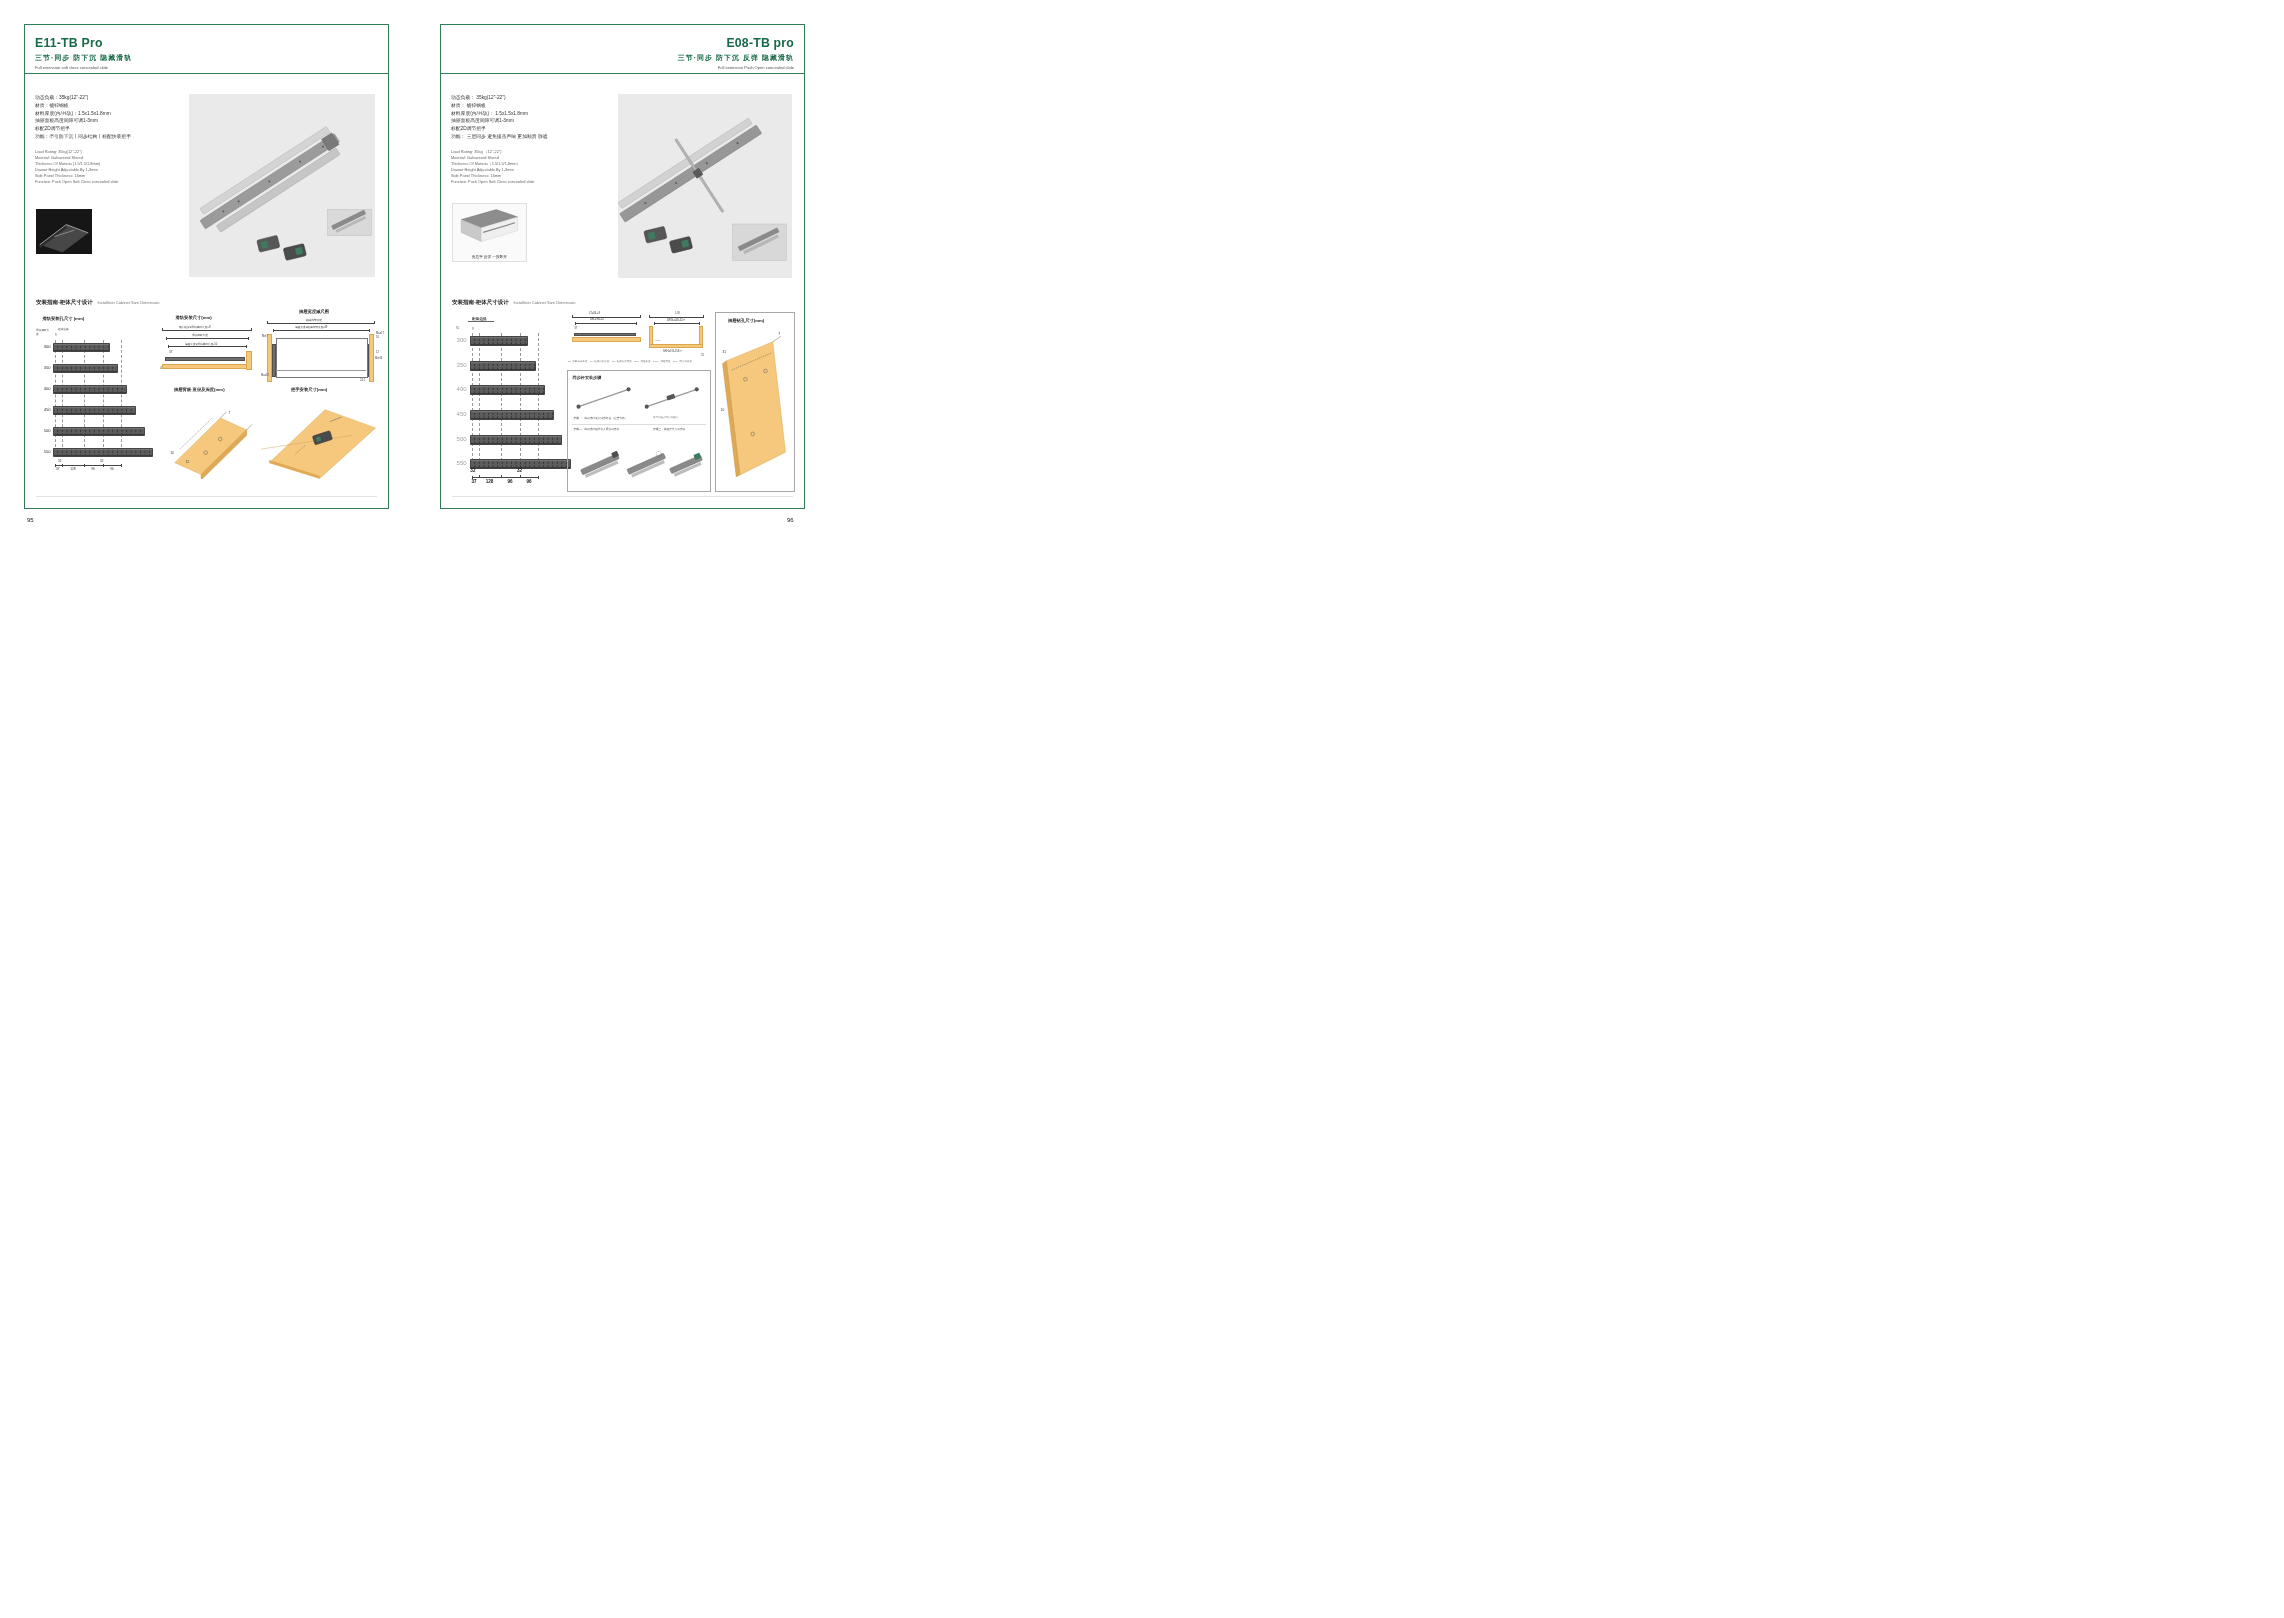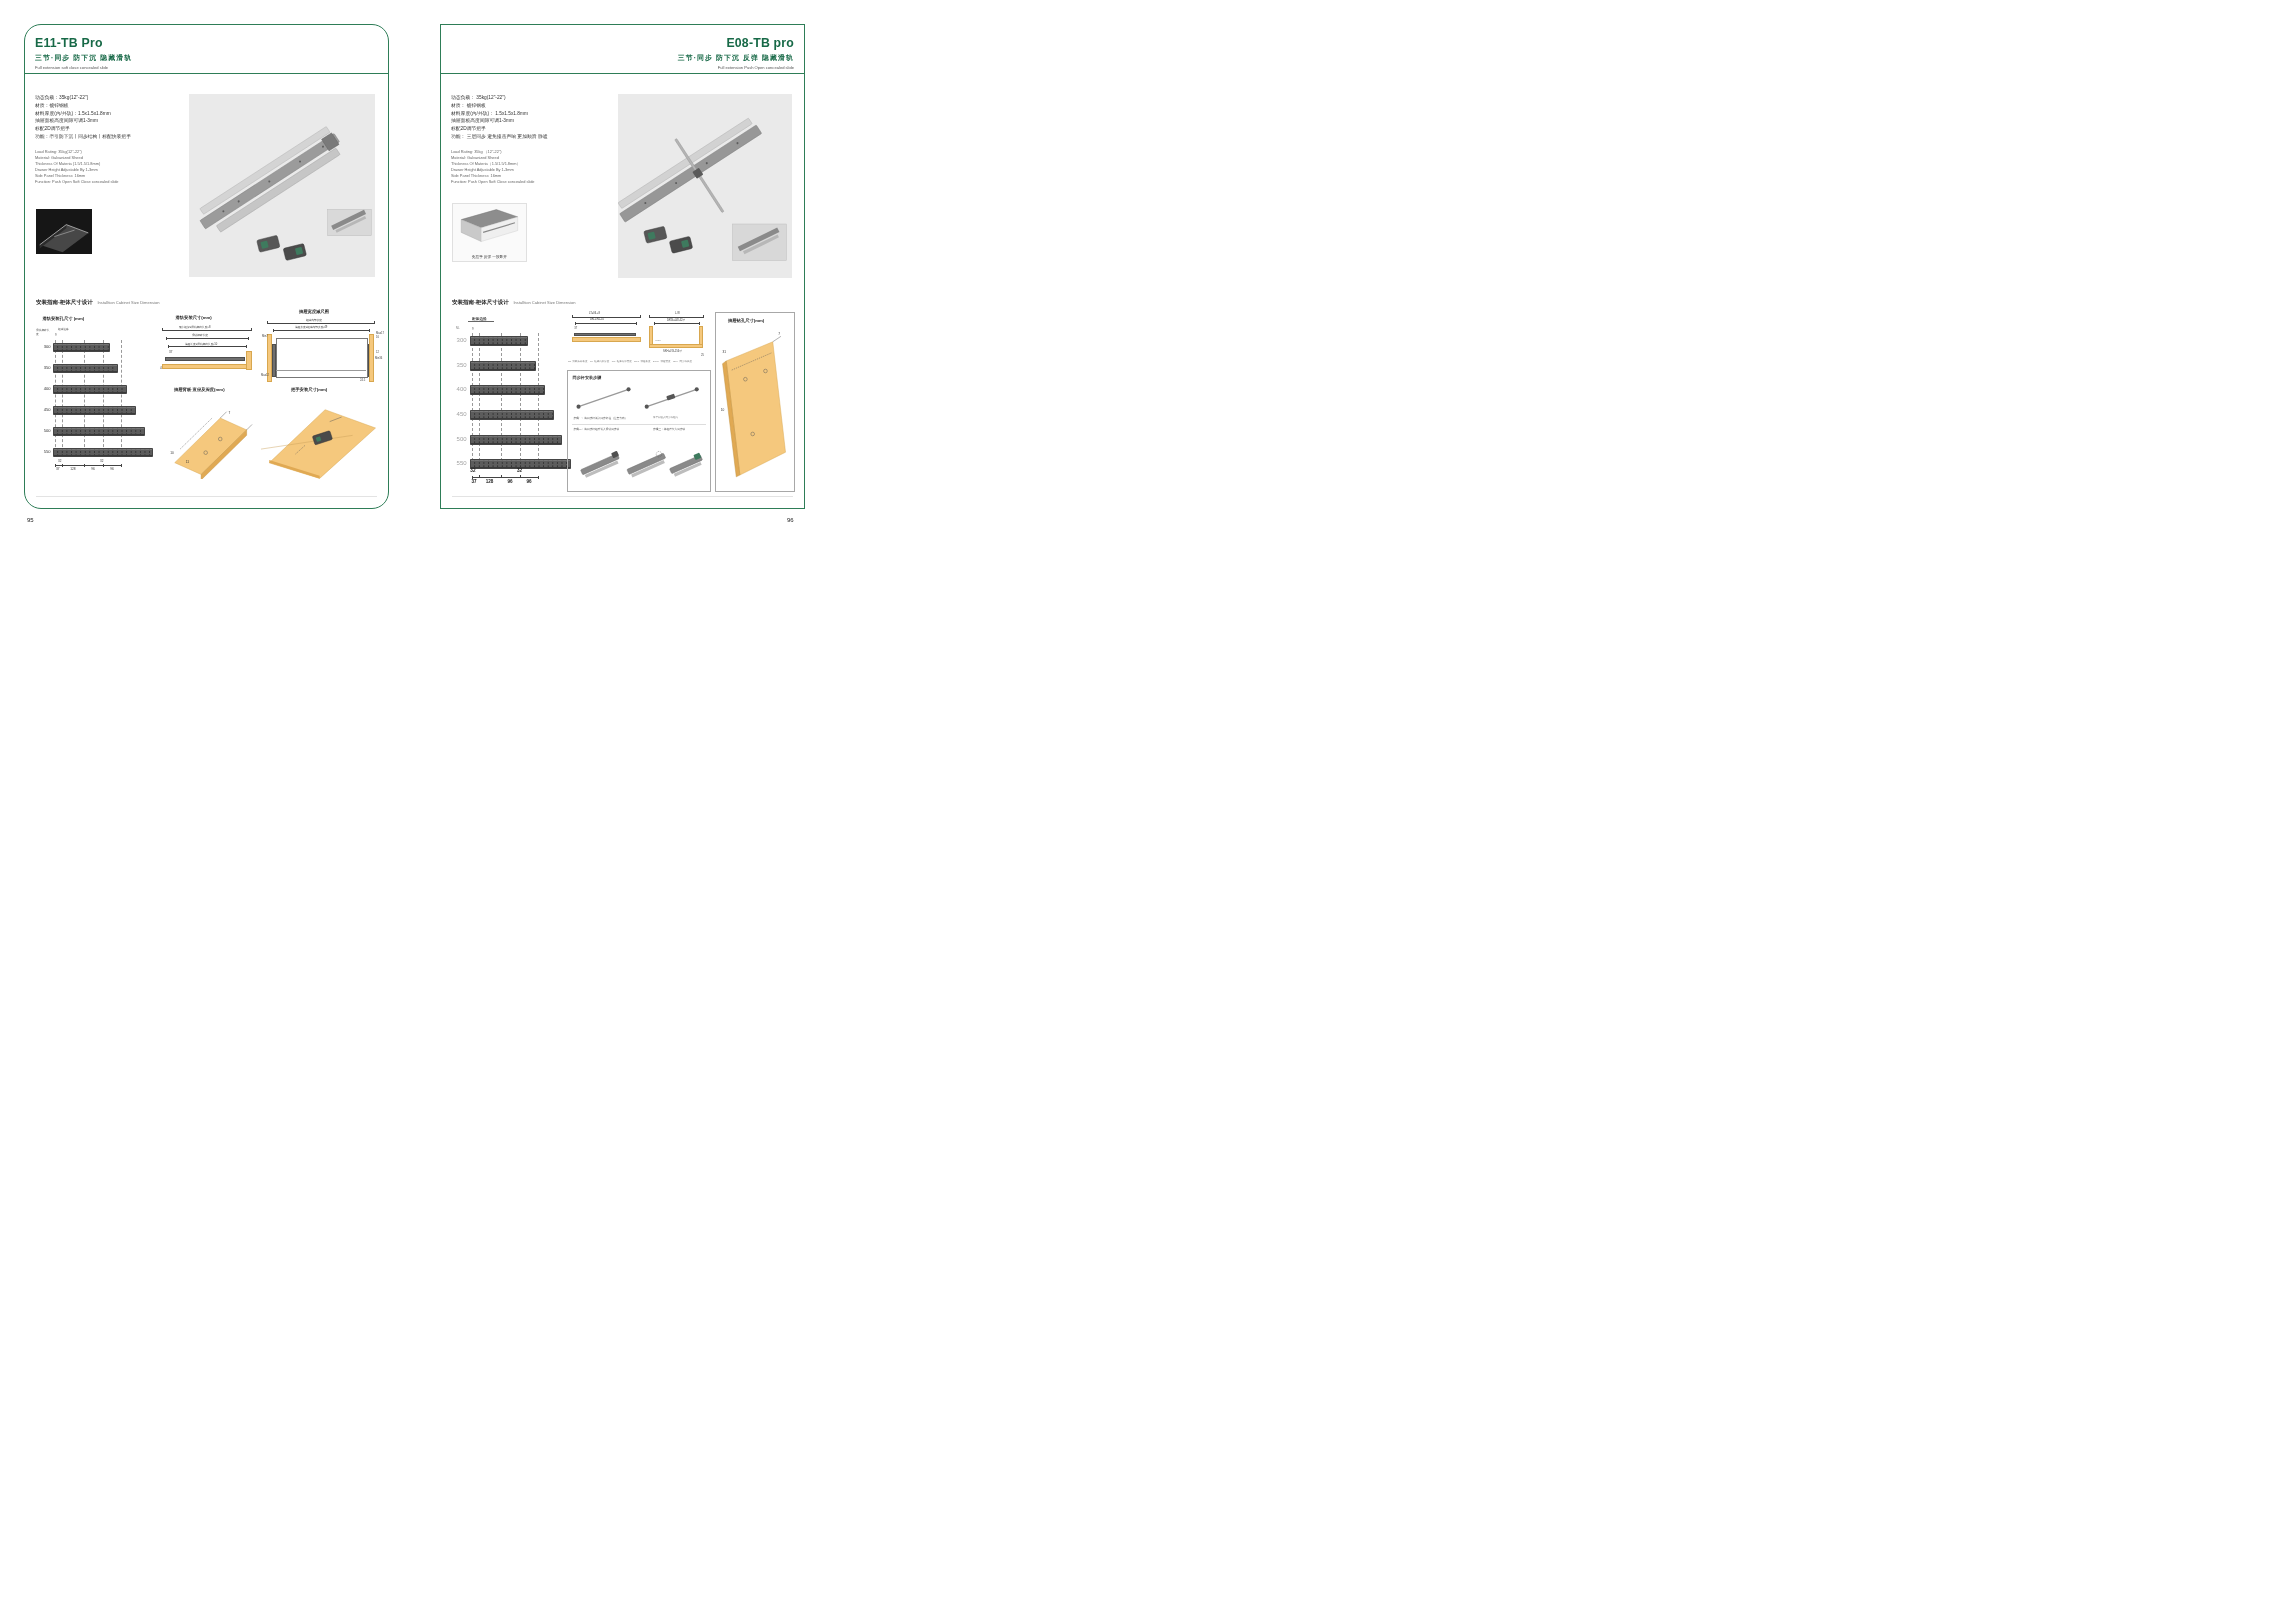--- a/index.html
+++ b/index.html
@@ -37,21 +37,21 @@
   .grail{background:#6f6f6f;border:0.5px solid #4e4e4e;box-sizing:border-box;}
   .box{border:0.5px solid #a8a8a8;}
   .faint{position:absolute;height:0.5px;background:#e3e3e3;}
   .pnum{position:absolute;font-size:6px;color:#222;}
 </style>
 </head>
 <body>
 
 <div class="canvas">
 
-  <div class="pg" style="left:24px;border-radius:17px;">
+  <div class="pg" style="left:24px;">
     <div class="abs ttl" style="left:10px;top:11px;">E11-TB Pro</div>
     <div class="abs sub-cn" style="left:10px;top:28px;">三节·同步 防下沉 隐藏滑轨</div>
     <div class="abs sub-en" style="left:10px;top:40px;">Full extension soft close concealed slide</div>
     <div class="rule" style="top:48px;"></div>
 
     <div class="abs" style="left:10px;top:69px;">
       <div class="spec-cn">动态负载：35kg(12"-22")</div>
       <div class="spec-cn">材质：镀锌钢板</div>
       <div class="spec-cn">材料厚度(内/外轨)：1.5x1.5x1.8mm</div>
       <div class="spec-cn">抽屉面板高度间隙可调1-3mm</div>

